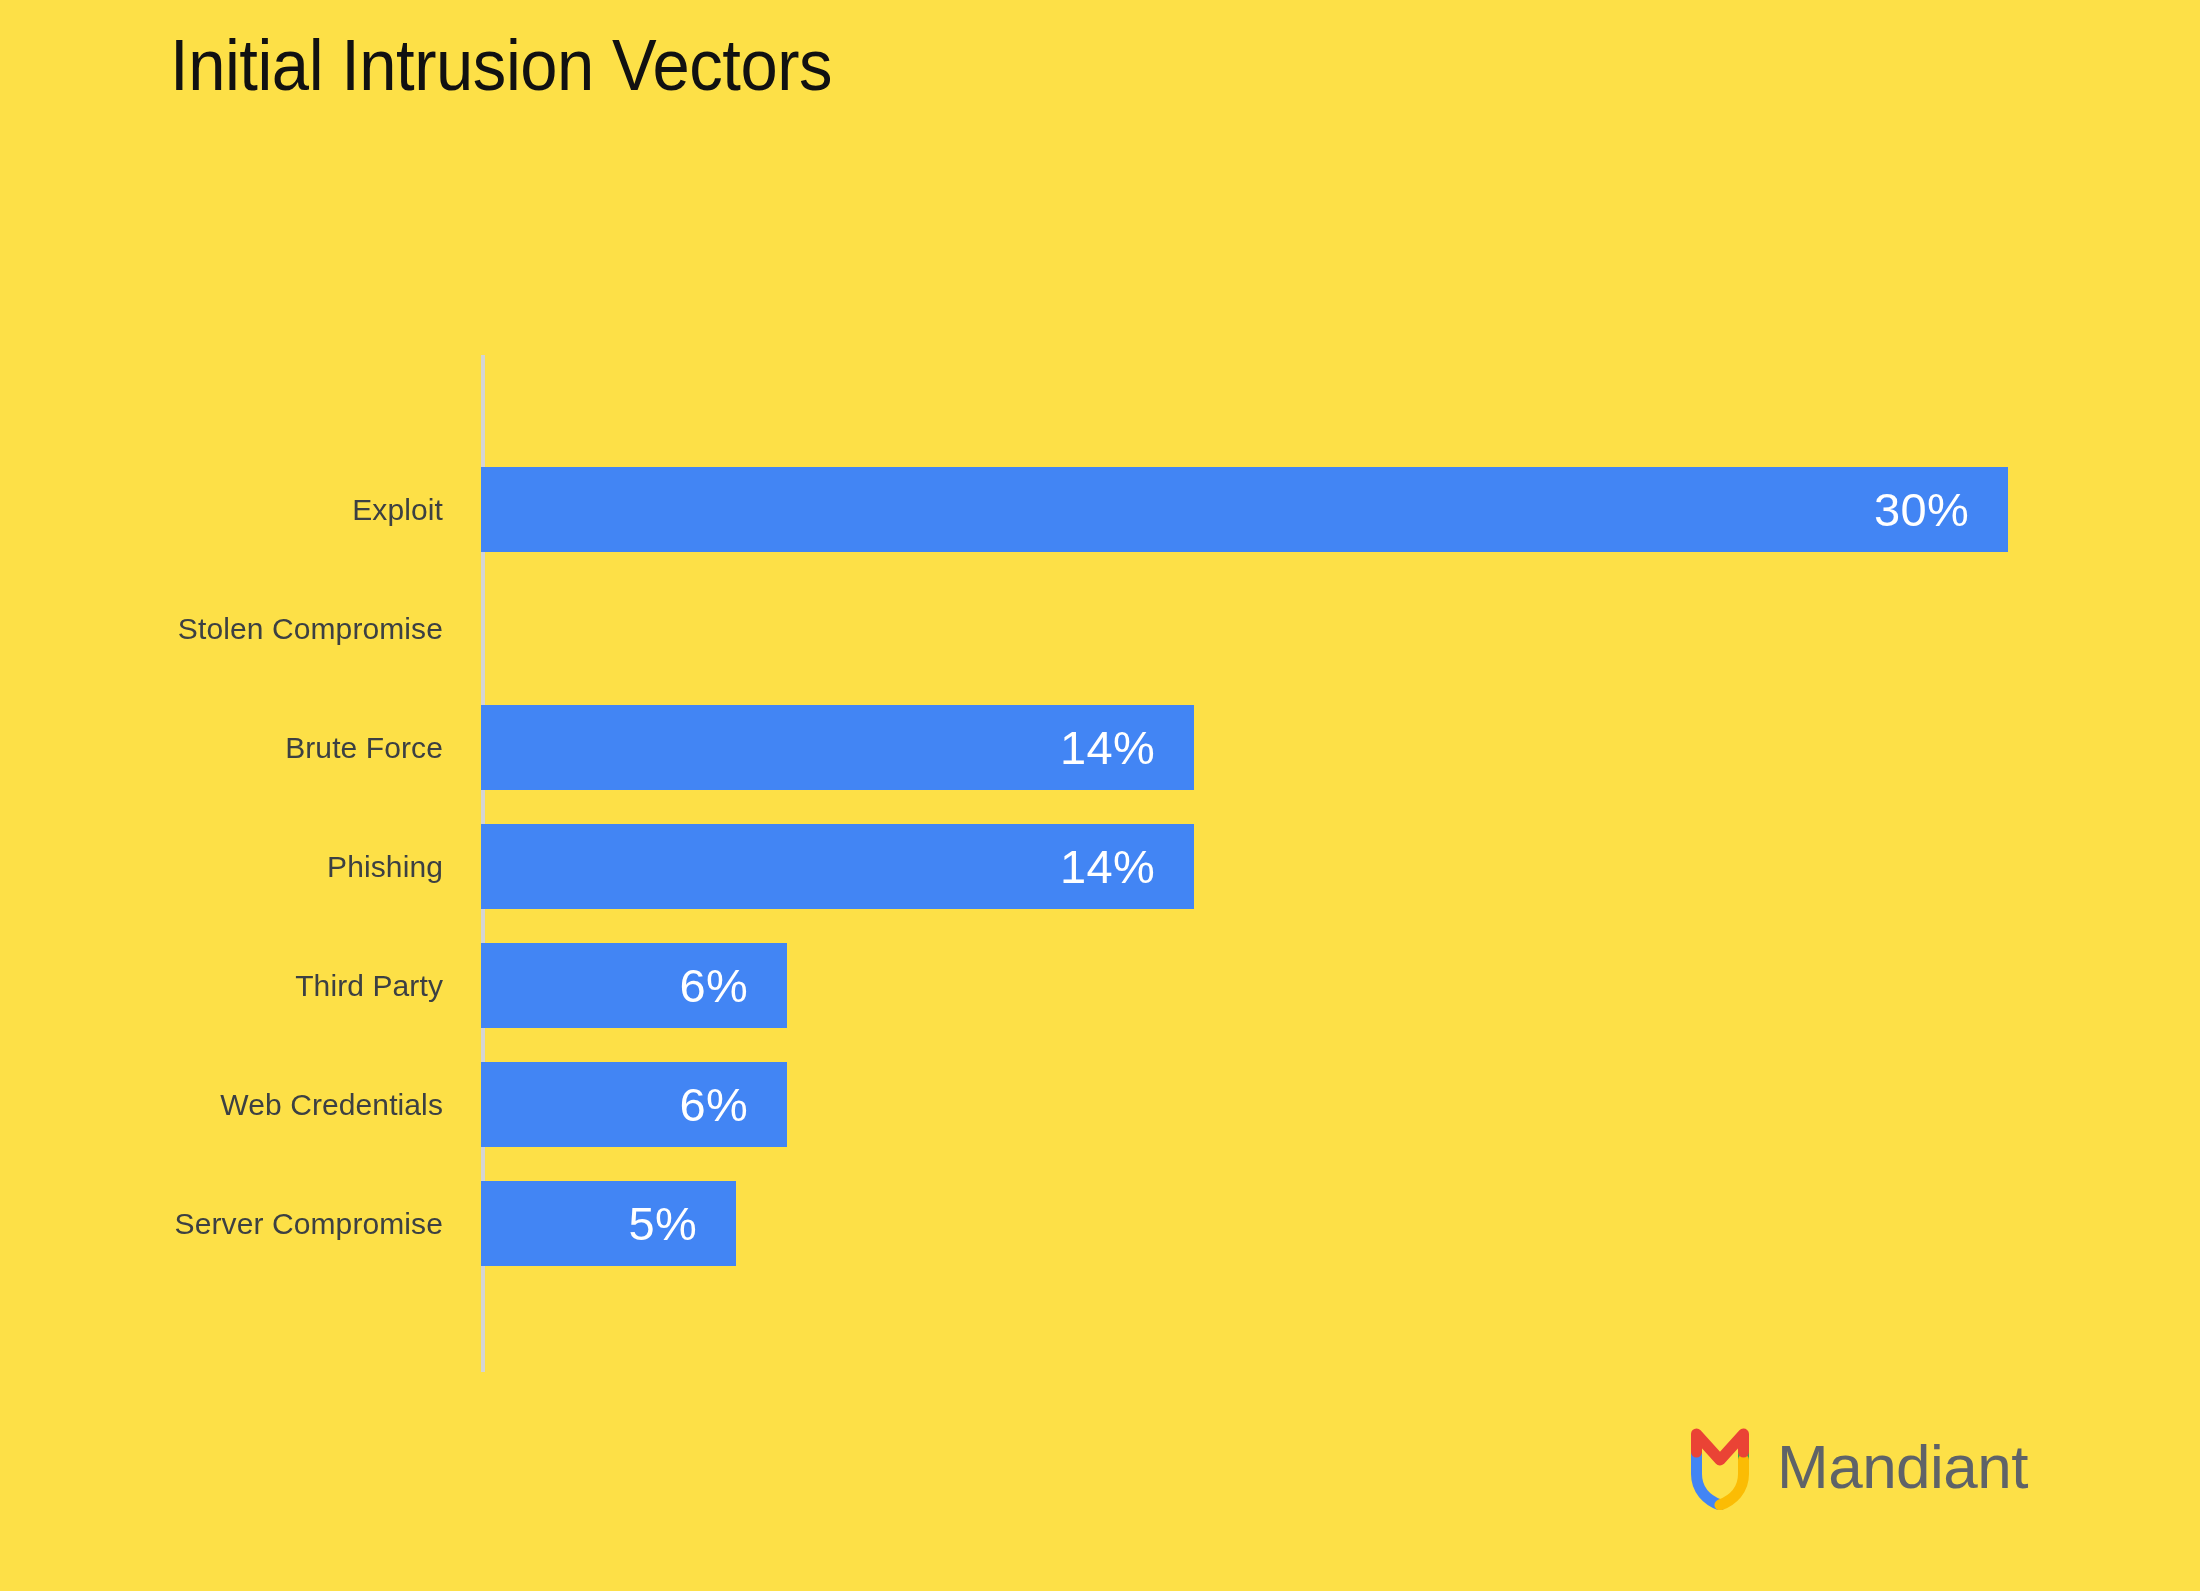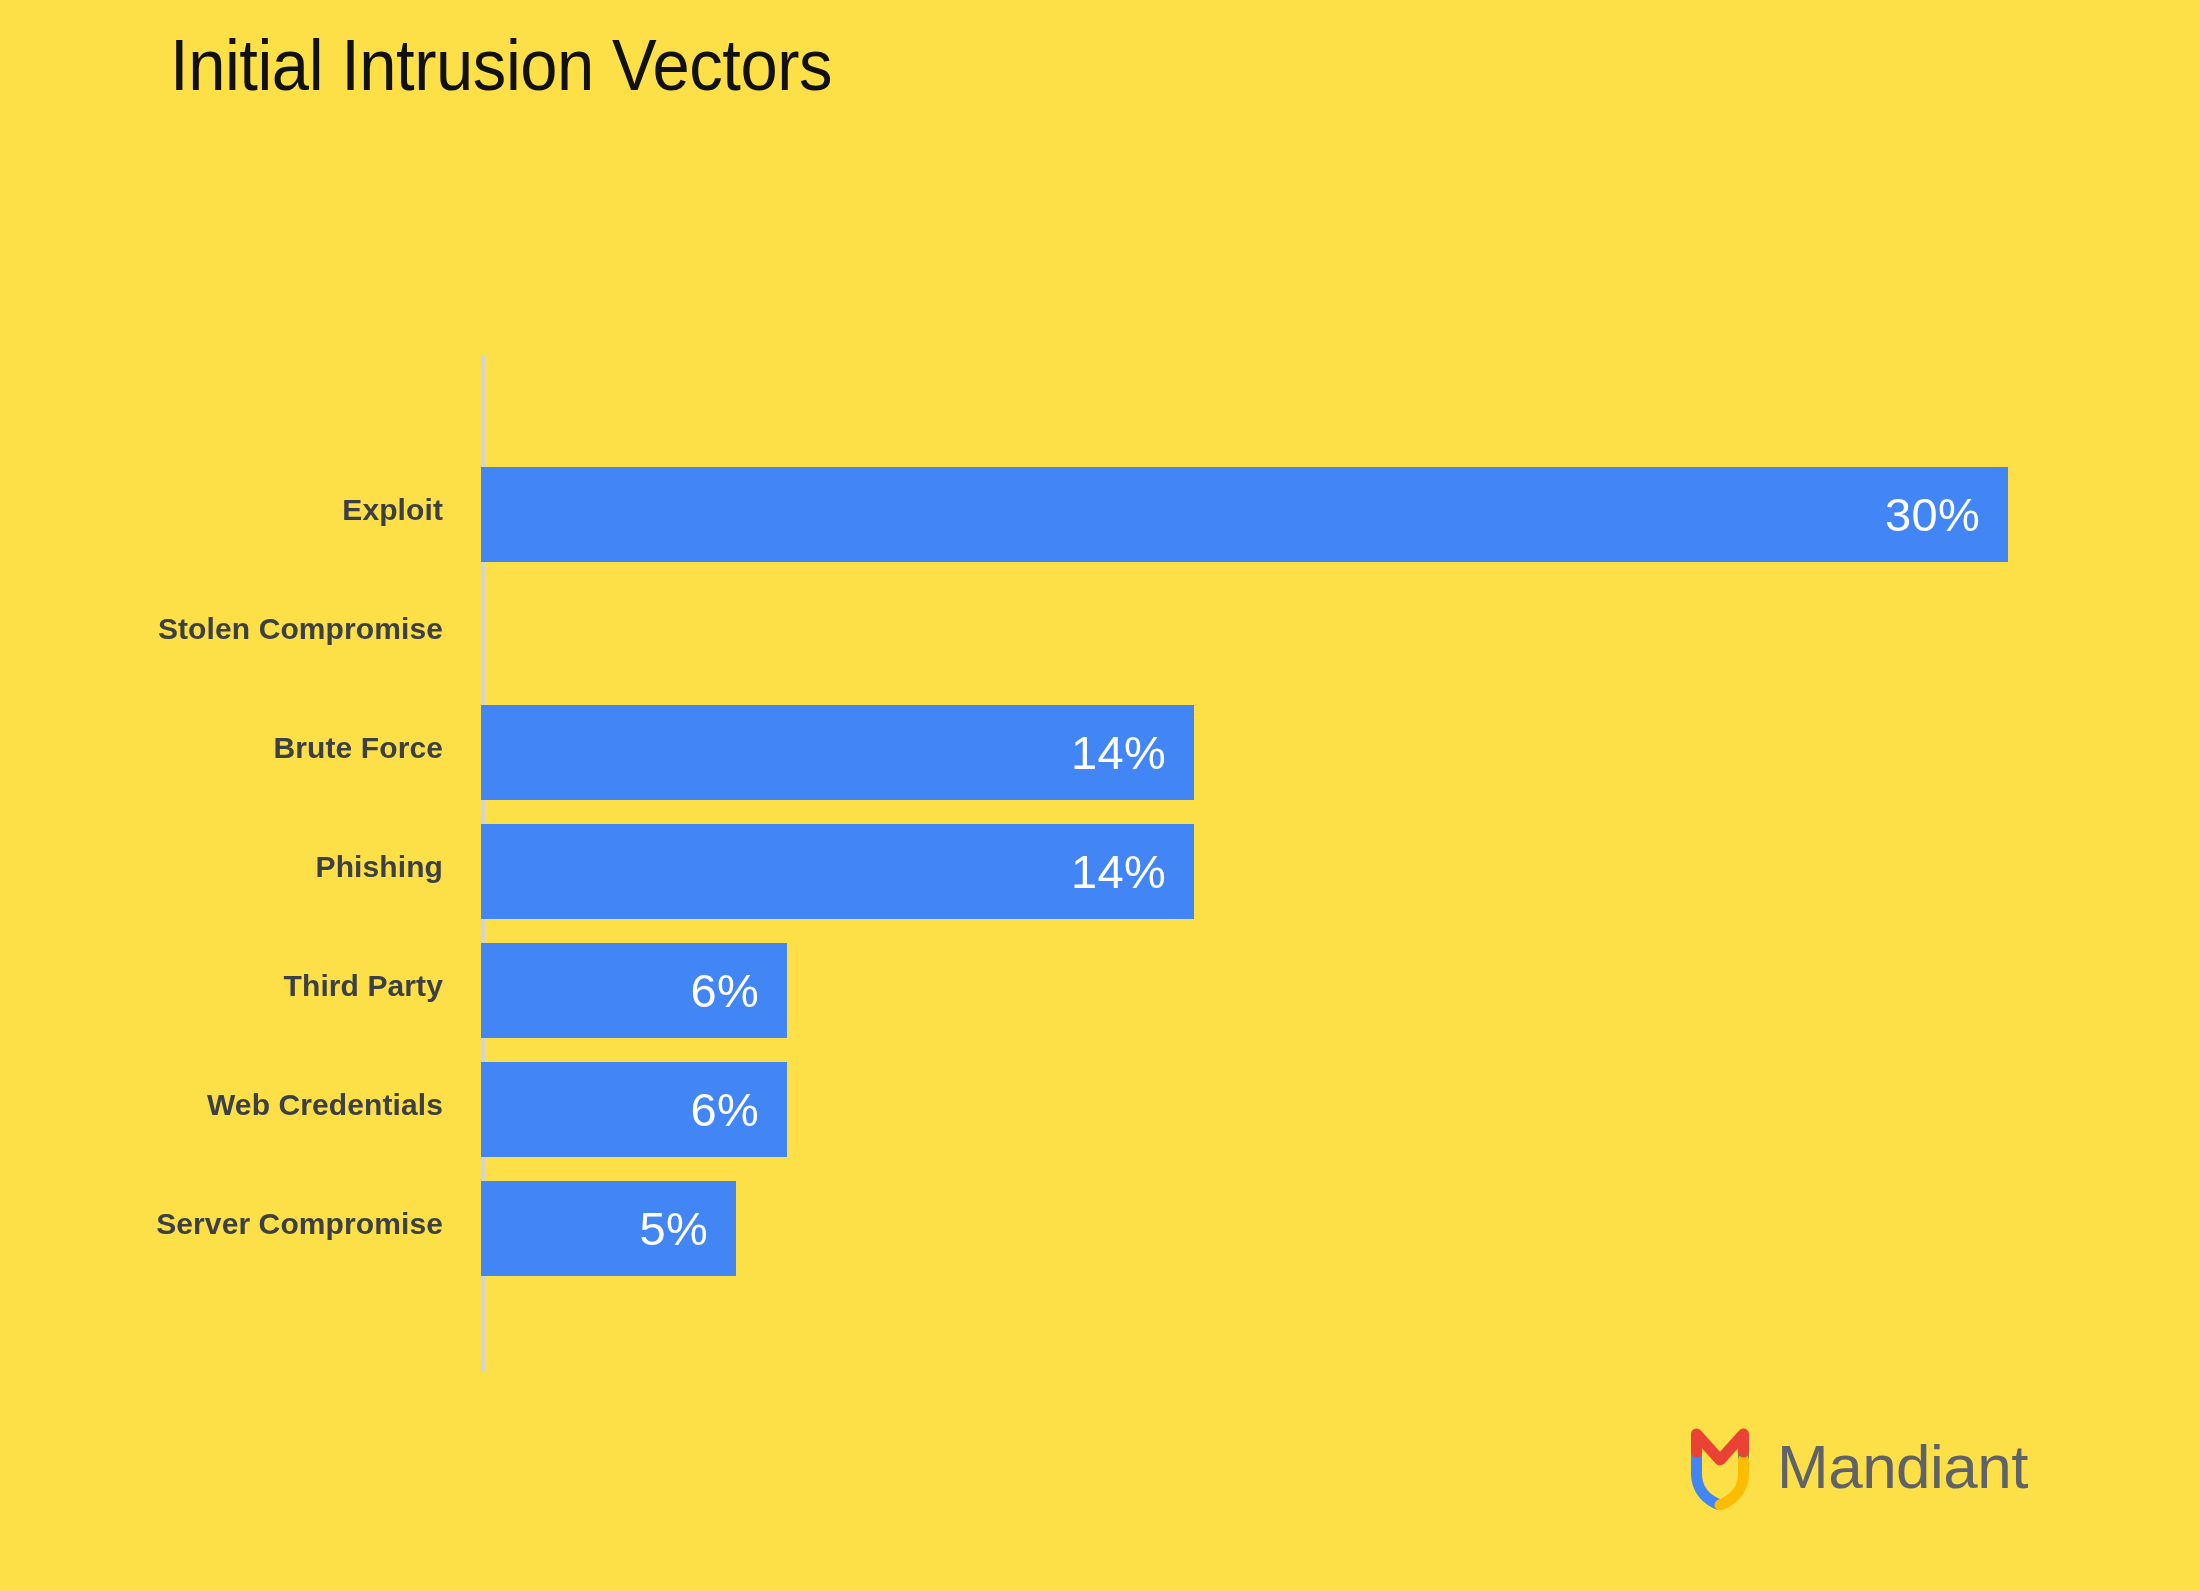--- a/index.html
+++ b/index.html
@@ -70,38 +70,38 @@
     margin-bottom: 34px;
   }
 
   .cat-label {
     position: absolute;
     right: 1757px; 
     top: 50%;
     transform: translateY(-50%);
     font-family: "Liberation Sans", sans-serif;
     font-size: 30px;
-    font-weight: 700;
+    font-weight: 400;
     color: #3c4043;
     white-space: nowrap;
     text-align: right;
     letter-spacing: 0.1px;
   }
 
   .bar {
     position: absolute;
     left: 481px;
     top: 0;
-    height: 95px;
+    height: 85px;
     background: #4285f4;
     display: flex;
     align-items: center;
     justify-content: flex-end;
     box-sizing: border-box;
-    padding-right: 28px;
+    padding-right: 39px;
   }
 
   .bar-value {
     font-family: "Liberation Sans", sans-serif;
     font-size: 47px;
     font-weight: 400;
     color: #ffffff;
     line-height: 1;
     letter-spacing: 0.3px;
     white-space: nowrap;

